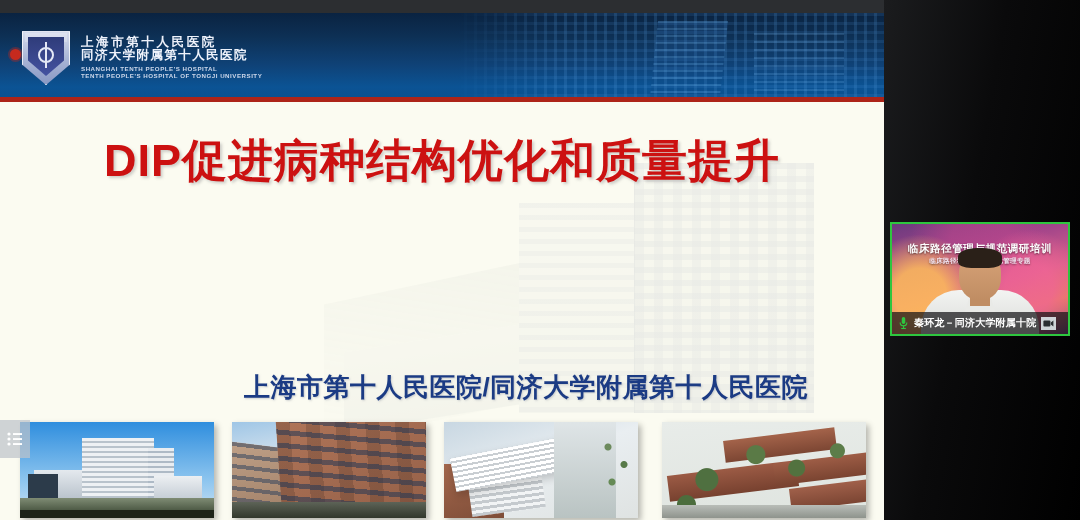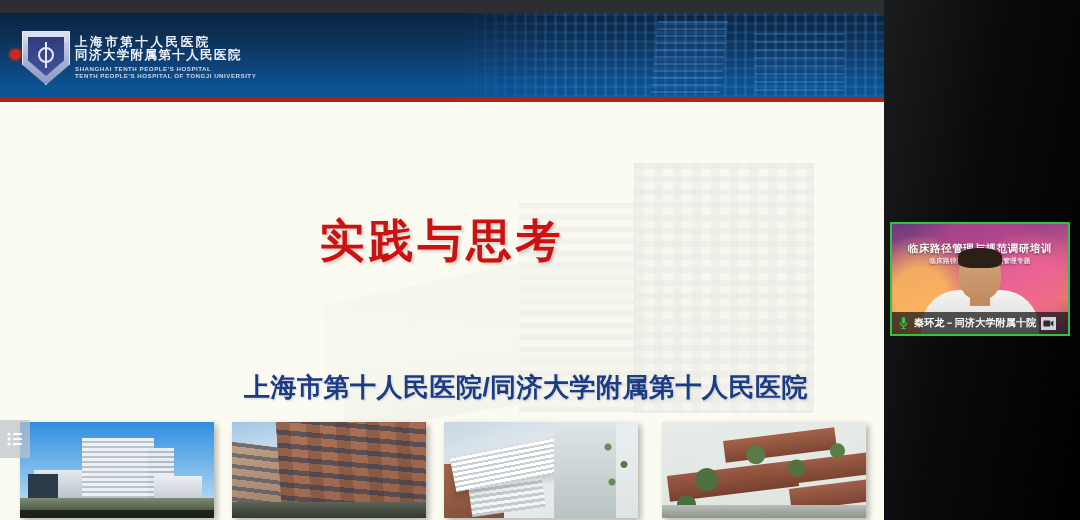--- a/index.html
+++ b/index.html
@@ -77,21 +77,21 @@
   }
   .hdr-tower-b {
     position:absolute; right:40px; top:20px; width:90px; height:64px; opacity:.45;
     background:repeating-linear-gradient(to bottom, rgba(130,195,250,.40) 0 2px, rgba(0,0,0,0) 2px 8px);
   }
   .hdr-redline {
     position:absolute; left:0; top:84px; width:884px; height:5px;
     background:#ad2418;
   }
 
-  .logo-wrap { position:absolute; left:22px; top:18px; display:flex; align-items:center; gap:5px; }
+  .logo-wrap { position:absolute; left:22px; top:18px; display:flex; align-items:center; gap:11px; }
   .crest { position:relative; width:48px; height:54px; flex:none; }
   .crest-shield {
     position:absolute; inset:0;
     background:linear-gradient(180deg,#d6dced 0%,#aab6d6 50%,#8a99c4 100%);
     clip-path:polygon(0% 0%,100% 0%,100% 62%,50% 100%,0% 62%);
     border:1px solid rgba(255,255,255,.75);
   }
   .crest-inner {
     position:absolute; left:6px; top:6px; right:6px; bottom:9px;
     background:linear-gradient(180deg,#2f3c7a,#4452a0);
@@ -333,21 +333,21 @@
         <div class="hname">
           <div class="cn1">上海市第十人民医院</div>
           <div class="cn2">同济大学附属第十人民医院</div>
           <div class="en1">SHANGHAI TENTH PEOPLE'S HOSPITAL</div>
           <div class="en2">TENTH PEOPLE'S HOSPITAL OF TONGJI UNIVERSITY</div>
         </div>
       </div>
     </div>
     <div class="hdr-redline"></div>
 
-    <div class="title2">实践与思考</div>
+    <div class="title1">DIP促进病种结构优化和质量提升</div>
     <div class="affil">上海市第十人民医院/同济大学附属第十人民医院</div>
 
     <div class="strip">
 
       <div class="photo p1">
         <div class="sky"></div>
           <div class="podium"></div>
           <div class="podium2"></div>
         <div class="tower"></div>
           <div class="tower2"></div>

